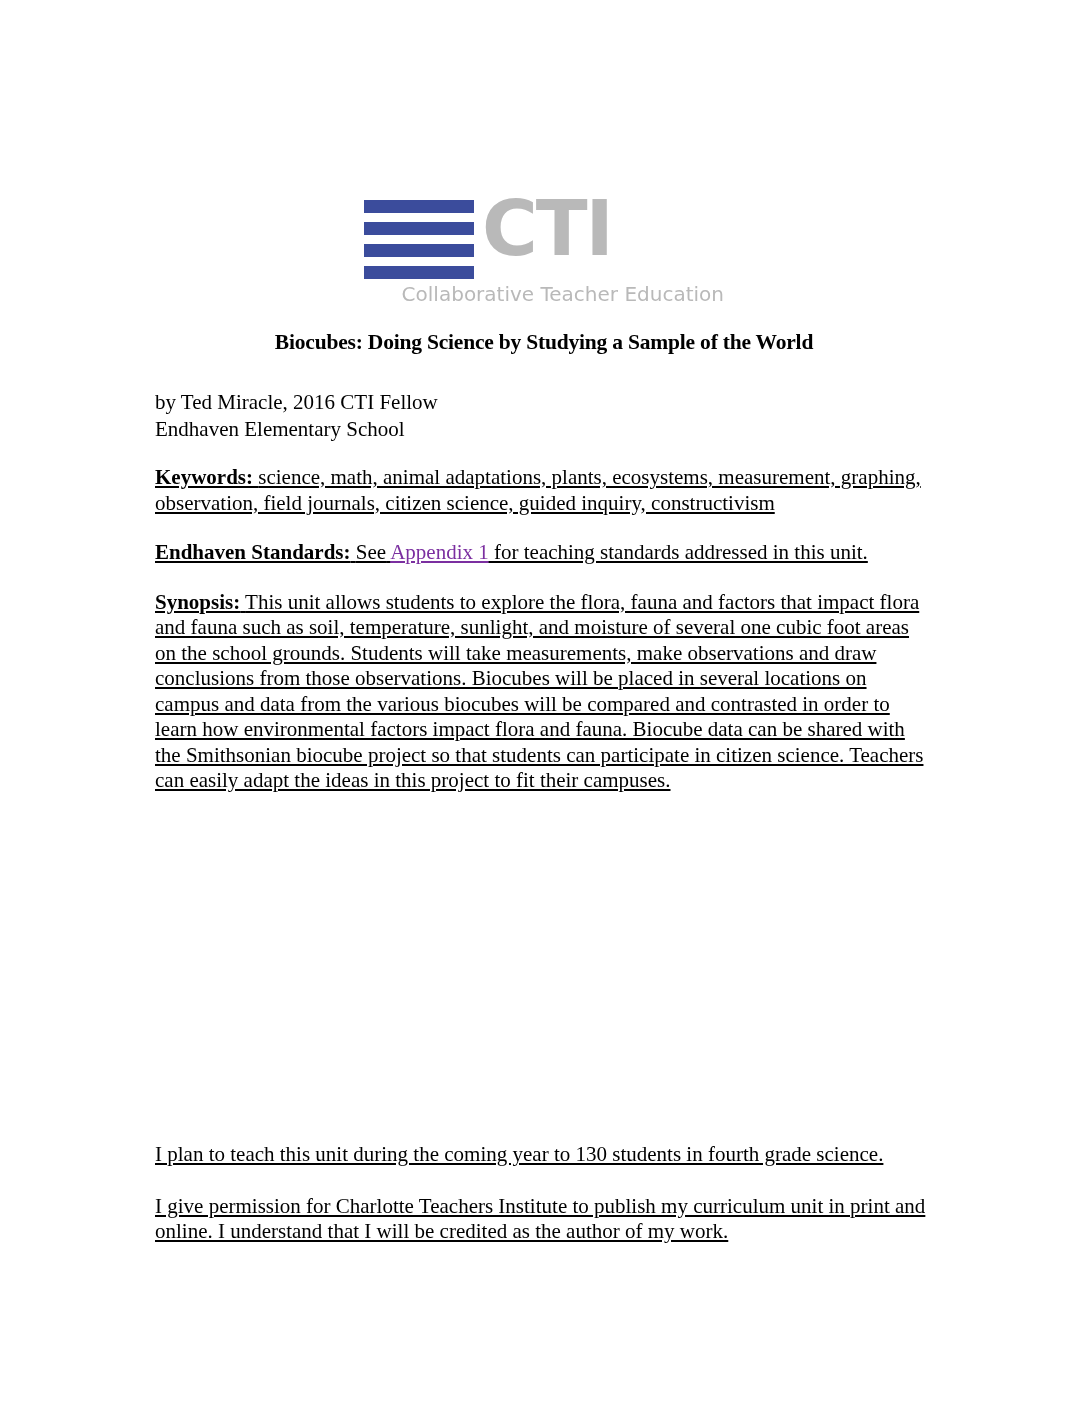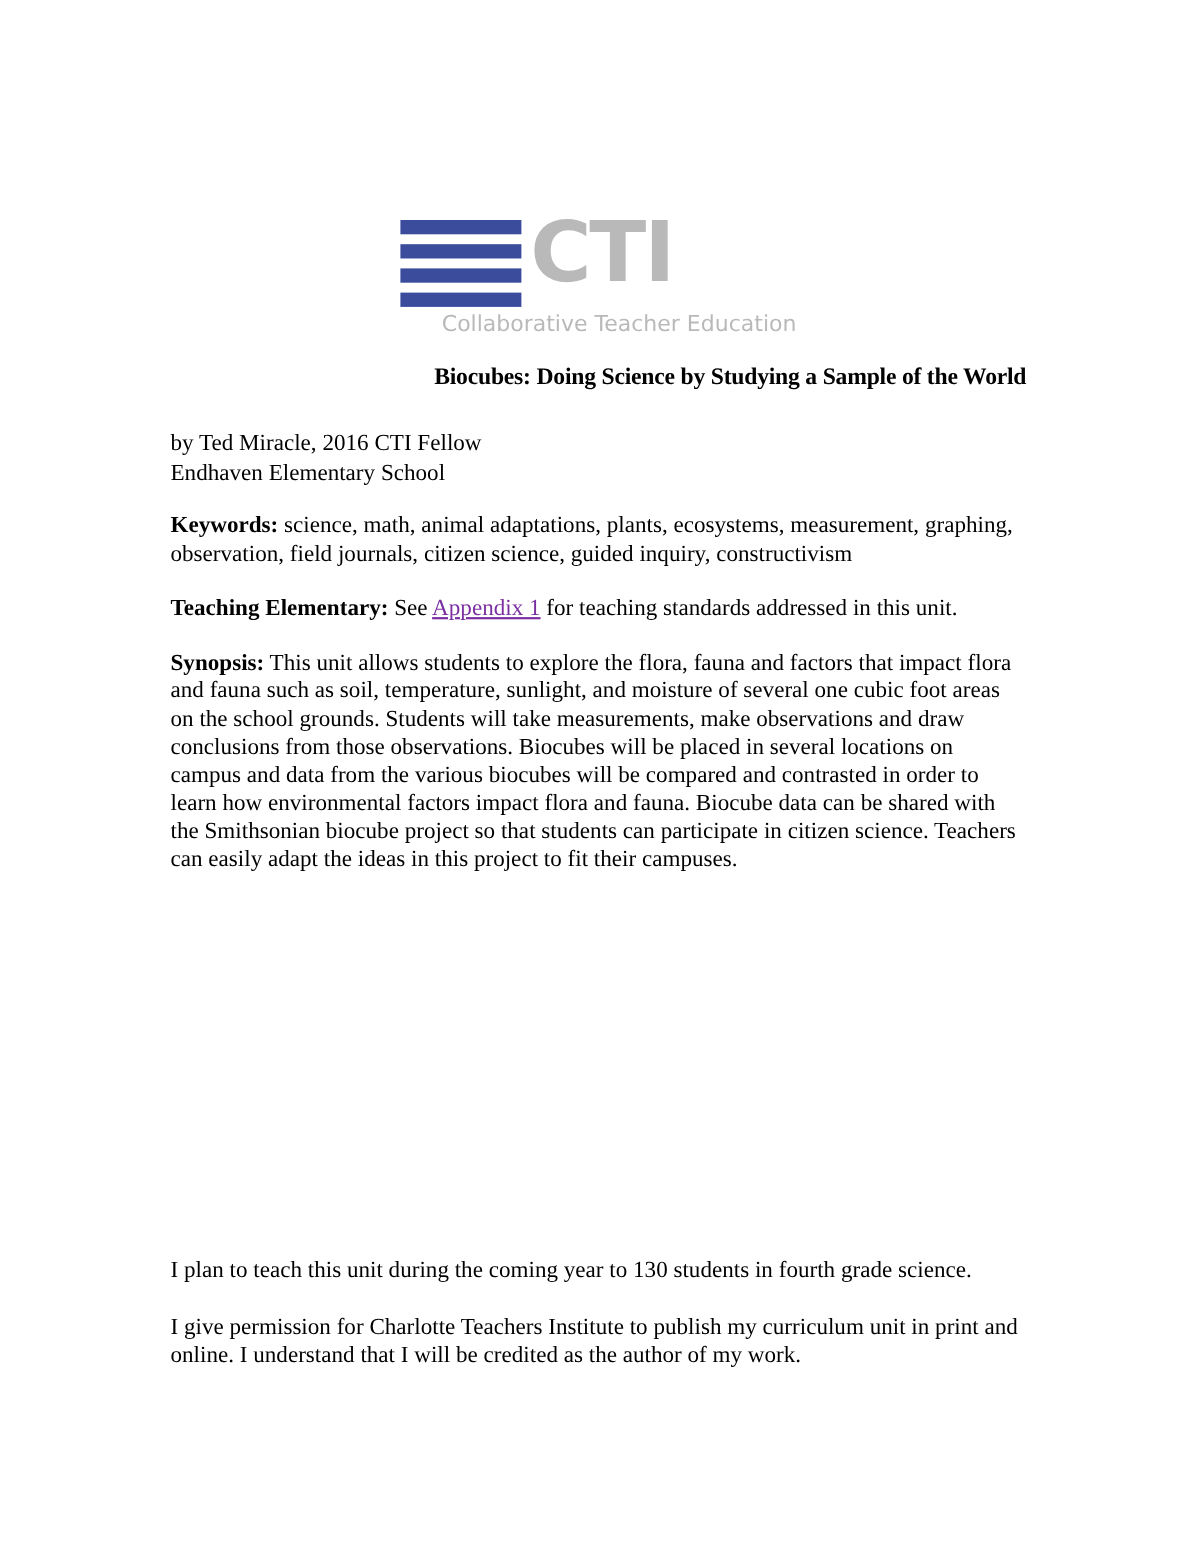--- a/index.html
+++ b/index.html
@@ -81,21 +81,21 @@
   }
 
   
   .content {
     position: absolute;
     left: 155px;
     top: 330px;
     width: 778px;
   }
   .doc-title {
-    text-align: right;
+    text-align: center;
     font-weight: bold;
     font-size: 21.5px;
     letter-spacing: -0.2px;
     margin: 0 0 34px 0;
   }
   .byline {
     text-align: left;
     font-size: 21px;
     line-height: 27px;
     margin: 0 0 22px 0;
@@ -104,20 +104,21 @@
     text-align: center;
     font-size: 21px;
     line-height: 28px;
     margin: 0 0 38px 0;
   }
   .para {
     font-size: 21px;
     line-height: 25.5px;
     margin: 0 0 24px 0;
     text-align: left;
+    text-decoration: underline;
   }
   .para.synopsis {
     line-height: 25.5px;
   }
   .lbl {
     font-weight: bold;
   }
   a.link {
     color: #7b2fa0;
     text-decoration: underline;
@@ -154,21 +155,21 @@
     <h1 class="doc-title">Biocubes: Doing Science by Studying a Sample of the World</h1>
 
     <div class="byline">
       <div>by Ted Miracle, 2016 CTI Fellow</div>
       <div>Endhaven Elementary School</div>
     </div>
 
 
     <p class="para"><span class="lbl">Keywords:</span> <span>science, math, animal adaptations, plants, ecosystems, measurement, graphing, observation, field journals, citizen science, guided inquiry, constructivism</span></p>
 
-    <p class="para"><span class="lbl">Teaching Elementary:</span> <span>See</span> <a class="link" href="#">Appendix 1</a> <span>for teaching standards addressed in this unit.</span></p>
+    <p class="para"><span class="lbl">Endhaven Standards:</span> <span>See</span> <a class="link" href="#">Appendix 1</a> <span>for teaching standards addressed in this unit.</span></p>
 
     <p class="para synopsis"><span class="lbl">Synopsis:</span> <span>This unit allows students to explore the flora, fauna and factors that impact flora and fauna such as soil, temperature, sunlight, and moisture of several one cubic foot areas on the school grounds.  Students will take measurements, make observations and draw conclusions from those observations.  Biocubes will be placed in several locations on campus and data from the various biocubes will be compared and contrasted in order to learn how environmental factors impact flora and fauna.  Biocube data can be shared with the Smithsonian biocube project so that students can participate in citizen science.  Teachers can easily adapt the ideas in this project to fit their campuses.</span></p>
 
   </div>
 
   <div class="tail">
     <p class="para">I plan to teach this unit during the coming year to 130 students in fourth grade science.</p>
     <p class="para">I give permission for Charlotte Teachers Institute to publish my curriculum unit in print and online.  I understand that I will be credited as the author of my work.</p>
   </div>
 

